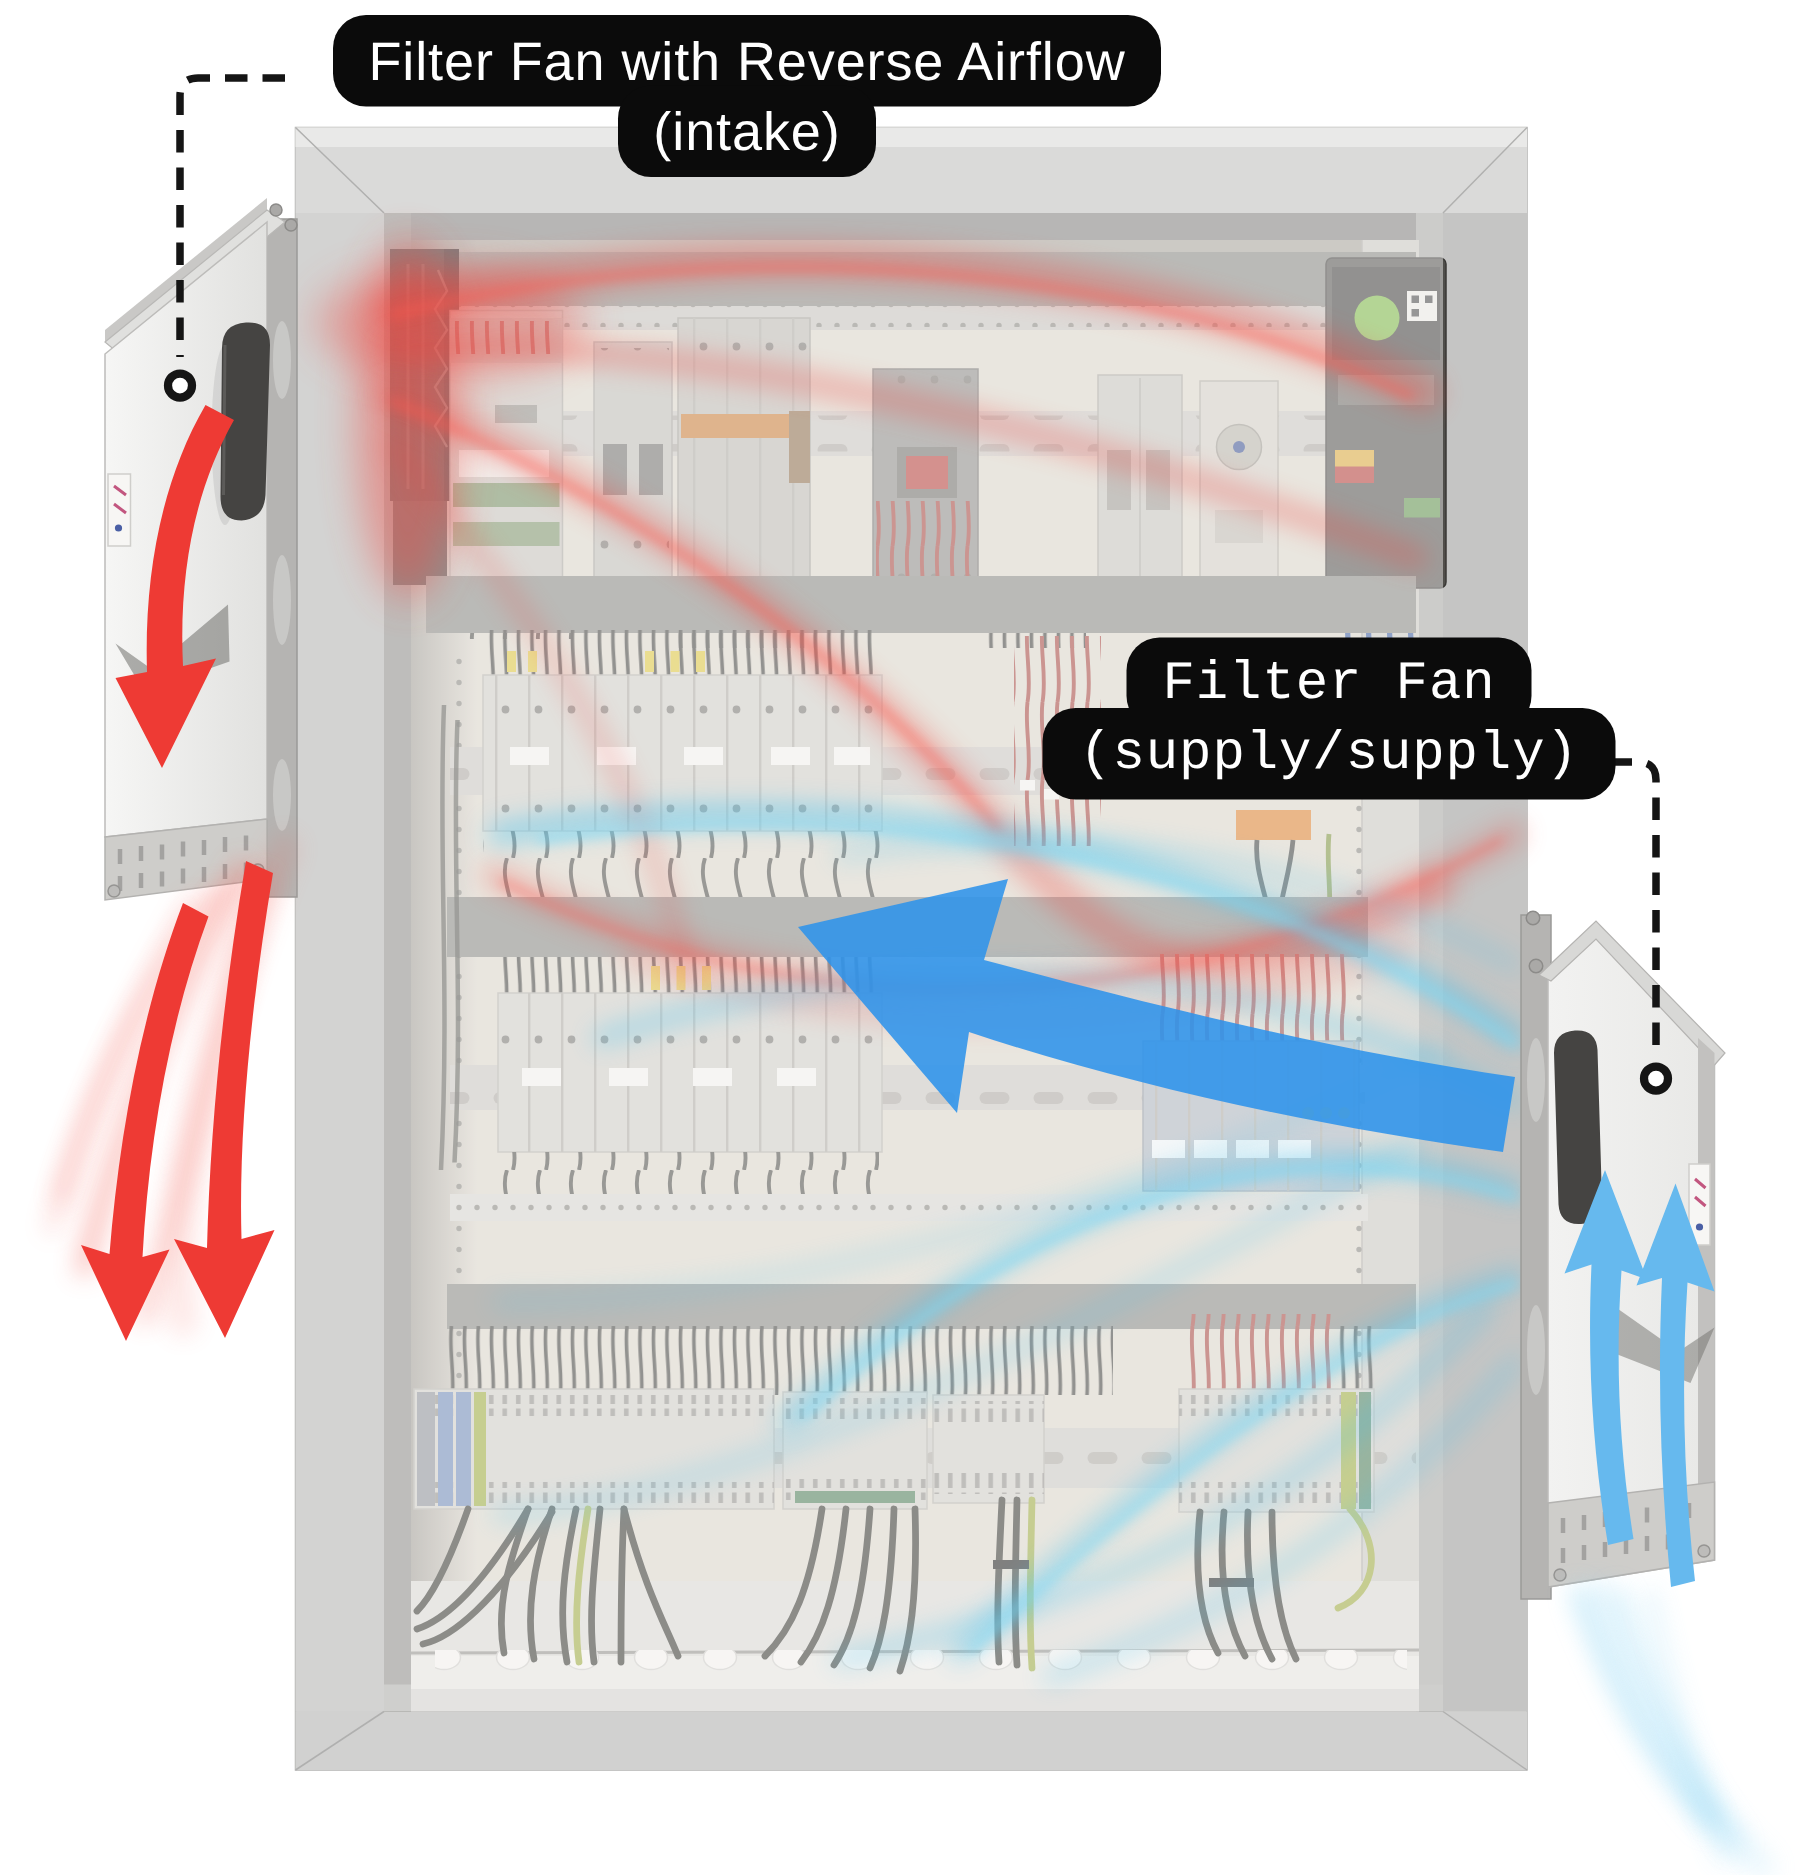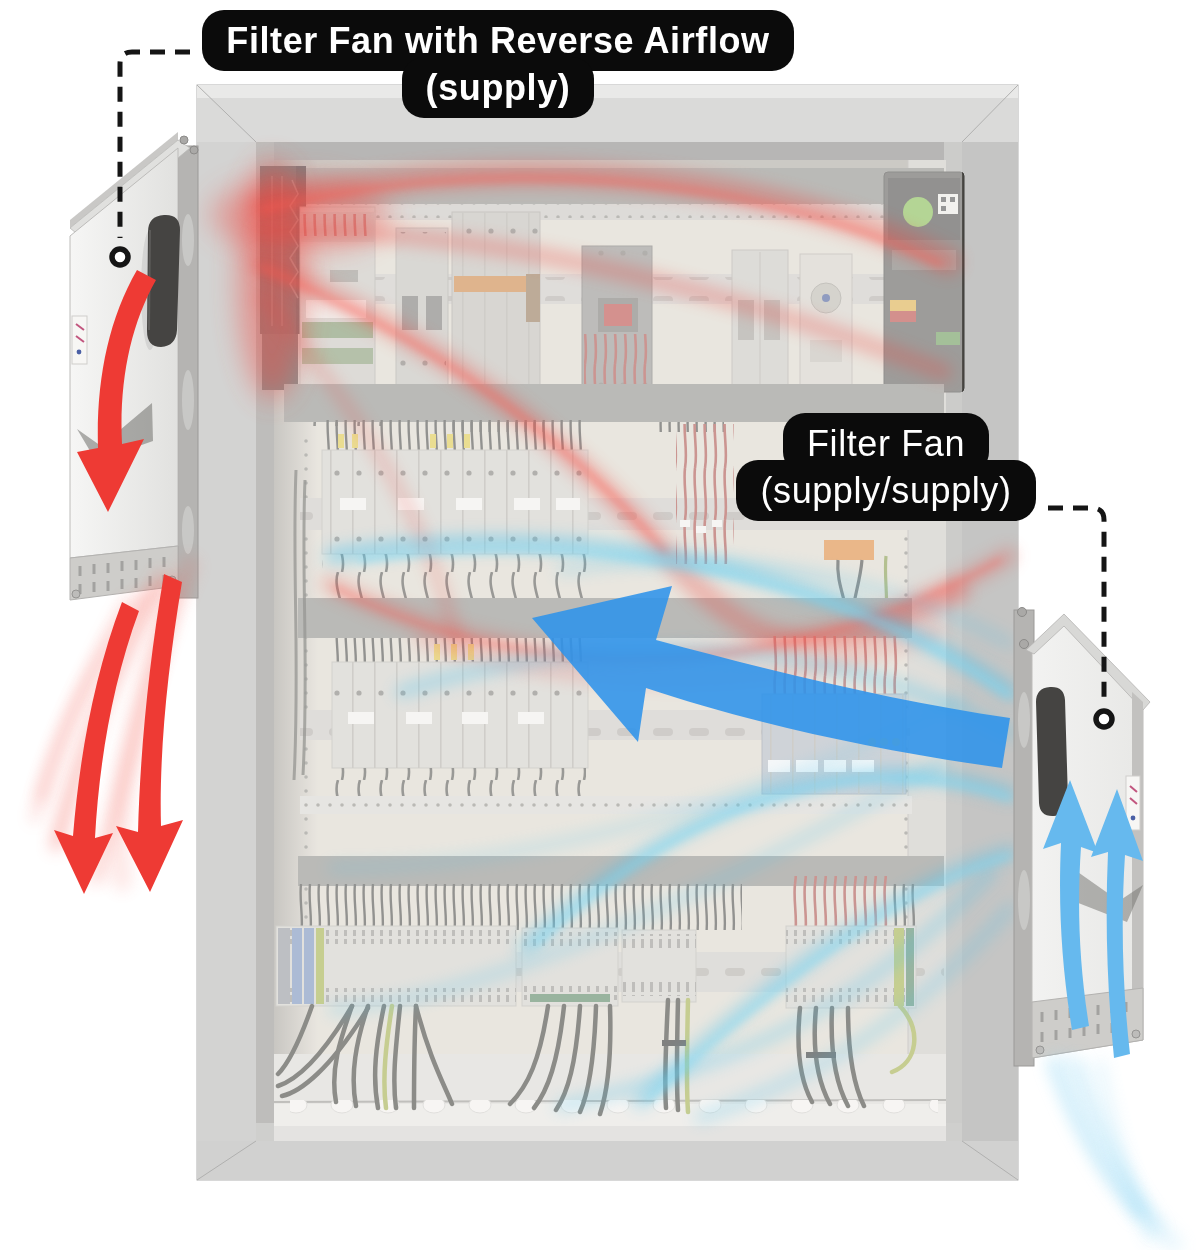--- a/index.html
+++ b/index.html
@@ -3,22 +3,22 @@
 <meta charset="utf-8">
 <style>
   html,body{margin:0;padding:0;background:#ffffff;}
   .stage{position:relative;width:1200px;height:1250px;background:#ffffff;overflow:hidden;
          font-family:"Liberation Sans",sans-serif;}
   .stage svg{position:absolute;left:0;top:0;}
   .callout{position:absolute;display:flex;flex-direction:column;align-items:center;z-index:5;}
   .callout .line{background:#0b0b0b;color:#ffffff;font-size:36px;line-height:1.2;
                  padding:9px 24px;border-radius:22px;white-space:nowrap;letter-spacing:.6px;}
   .callout .line2{margin-top:-14px;}
-  #callout-exhaust{left:186px;top:10px;width:624px;font-weight:bold;}
-  #callout-supply{left:718px;top:413px;width:336px;}
+  #callout-exhaust{left:186px;top:10px;width:624px;}
+  #callout-supply{left:718px;top:425px;width:336px;font-family:Liberation Mono, monospace;}
 </style>
 </head>
 <body>
 
 <div class="stage">
 
 <svg width="1200" height="1250" viewBox="0 0 1200 1250">
   <defs>
     <linearGradient id="gBody" x1="0" y1="0" x2="1" y2="0">
       <stop offset="0" stop-color="#f6f6f5"></stop>
@@ -465,20 +465,20 @@
     <circle cx="120" cy="257" r="8" fill="#ffffff" stroke-dasharray="none" stroke-width="5.5"></circle>
   </g>
   <g fill="none" stroke="#151515" stroke-width="5" stroke-dasharray="15 10">
     <path d="M1048,508 L1092,508 Q1104,508 1104,520 L1104,700"></path>
     <circle cx="1104" cy="719" r="8" fill="#ffffff" stroke-dasharray="none" stroke-width="5.5"></circle>
   </g>
 </svg>
 
 <div class="callout" id="callout-exhaust">
   <div class="line">Filter Fan with Reverse Airflow</div>
-  <div class="line line2">(supply)</div>
+  <div class="line line2">(intake)</div>
 </div>
 <div class="callout" id="callout-supply">
   <div class="line">Filter Fan</div>
   <div class="line line2">(supply/supply)</div>
 </div>
 
 </div>
 
 </body></html>

